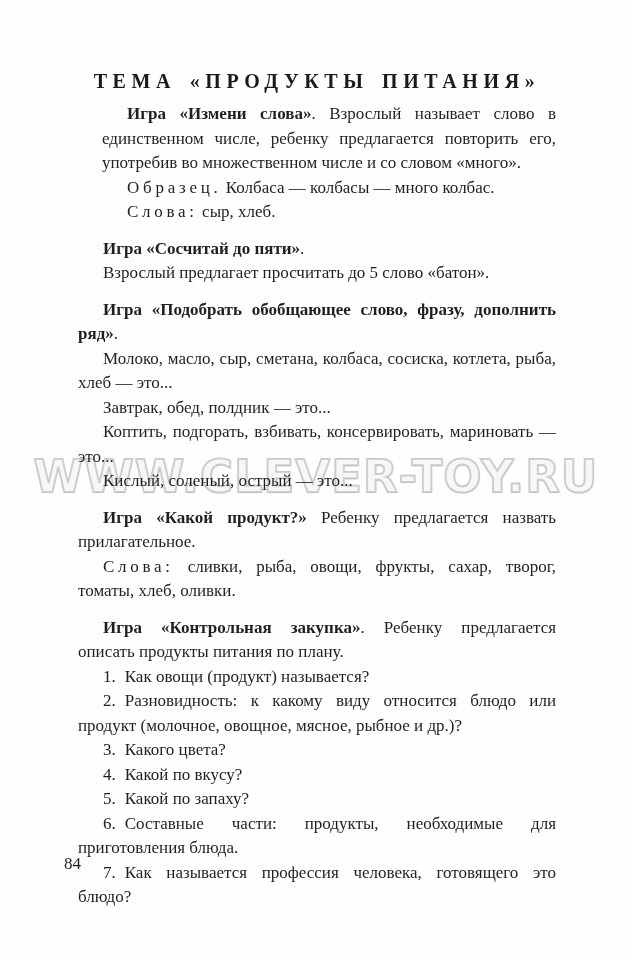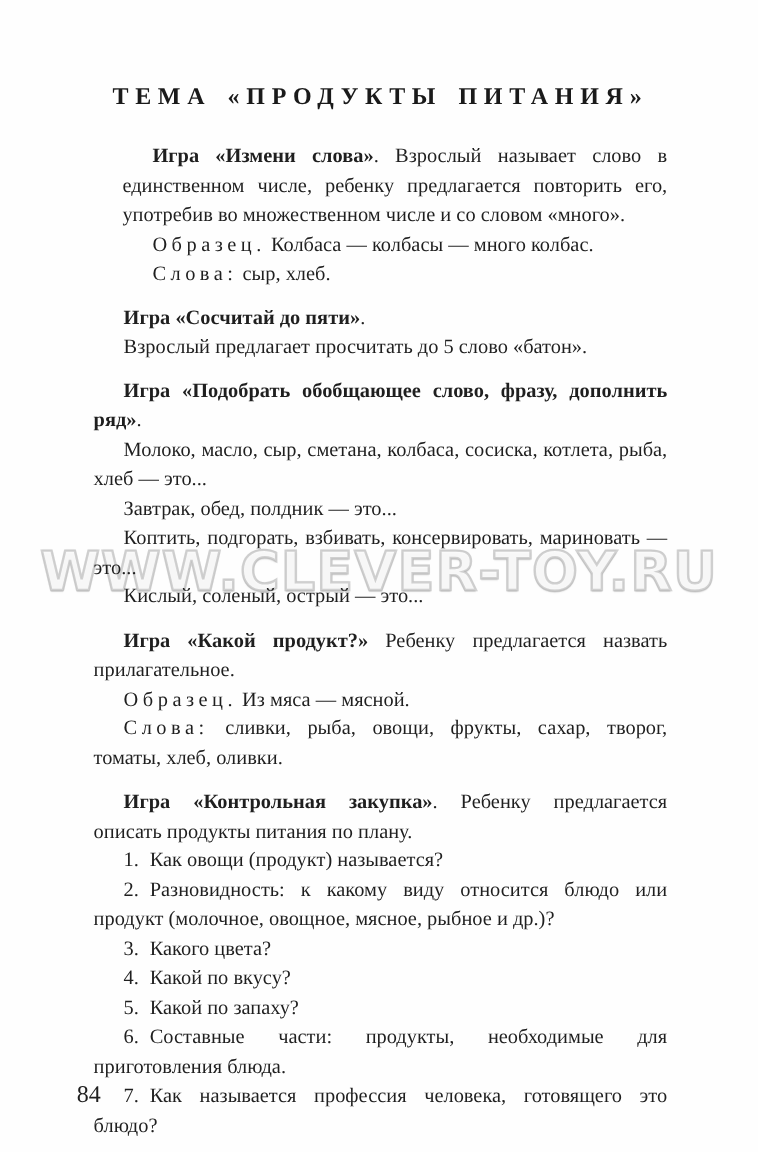--- a/index.html
+++ b/index.html
@@ -34,21 +34,21 @@
     pointer-events: none;
   }
   .content {
     position: absolute;
     left: 78px;
     top: 68px;
     width: 478px;
     z-index: 1;
   }
   h1.title {
-    margin: 0 0 24px 0;
+    margin: 0 0 8px 0;
     font-size: 20px;
     font-weight: bold;
     line-height: 26px;
     text-align: center;
     letter-spacing: 0.28em;
     word-spacing: 0.15em;
     color: #1a1a1a;
   }
   .game-section { margin-top: 12px; }
   .game-section:first-of-type { margin-top: 0; margin-left: 24px; }
@@ -58,22 +58,22 @@
     line-height: 24.5px;
     text-align: justify;
     text-indent: 25px;
   }
   .lead { font-weight: bold; }
   .spaced { letter-spacing: 0.22em; }
   .num { margin-right: 9px; }
   .page-number {
     position: absolute;
     left: 64px;
-    top: 900px;
-    font-size: 20px;
+    top: 852px;
+    font-size: 17px;
     line-height: 24px;
     z-index: 1;
   }
 </style>
 </head>
 <body>
 
 <div class="page">
 
   <div class="watermark">WWW.CLEVER-TOY.RU</div>
@@ -96,21 +96,20 @@
     <section class="game-section">
       <p class="para"><span class="lead">Игра «Подобрать обобщающее слово, фразу, дополнить ряд»</span><span>.</span></p>
       <p class="para">Молоко, масло, сыр, сметана, колбаса, сосиска, котлета, рыба, хлеб — это...</p>
       <p class="para">Завтрак, обед, полдник — это...</p>
       <p class="para">Коптить, подгорать, взбивать, консервировать, мариновать — это...</p>
       <p class="para">Кислый, соленый, острый — это...</p>
     </section>
 
     <section class="game-section">
       <p class="para"><span class="lead">Игра «Какой продукт?»</span><span> Ребенку предлагается назвать прилага­тельное.</span></p>
-      <p class="para"><span class="spaced">Образец.</span><span> Из мяса — мясной.</span></p>
       <p class="para"><span class="spaced">Слова:</span><span> сливки, рыба, овощи, фрукты, сахар, творог, томаты, хлеб, оливки.</span></p>
     </section>
 
     <section class="game-section">
       <p class="para"><span class="lead">Игра «Контрольная закупка»</span><span>. Ребенку предлагается описать про­дукты питания по плану.</span></p>
       <p class="para"><span class="num">1.</span><span>Как овощи (продукт) называется?</span></p>
       <p class="para"><span class="num">2.</span><span>Разновидность: к какому виду относится блюдо или продукт (молочное, овощное, мясное, рыбное и др.)?</span></p>
       <p class="para"><span class="num">3.</span><span>Какого цвета?</span></p>
       <p class="para"><span class="num">4.</span><span>Какой по вкусу?</span></p>
       <p class="para"><span class="num">5.</span><span>Какой по запаху?</span></p>

